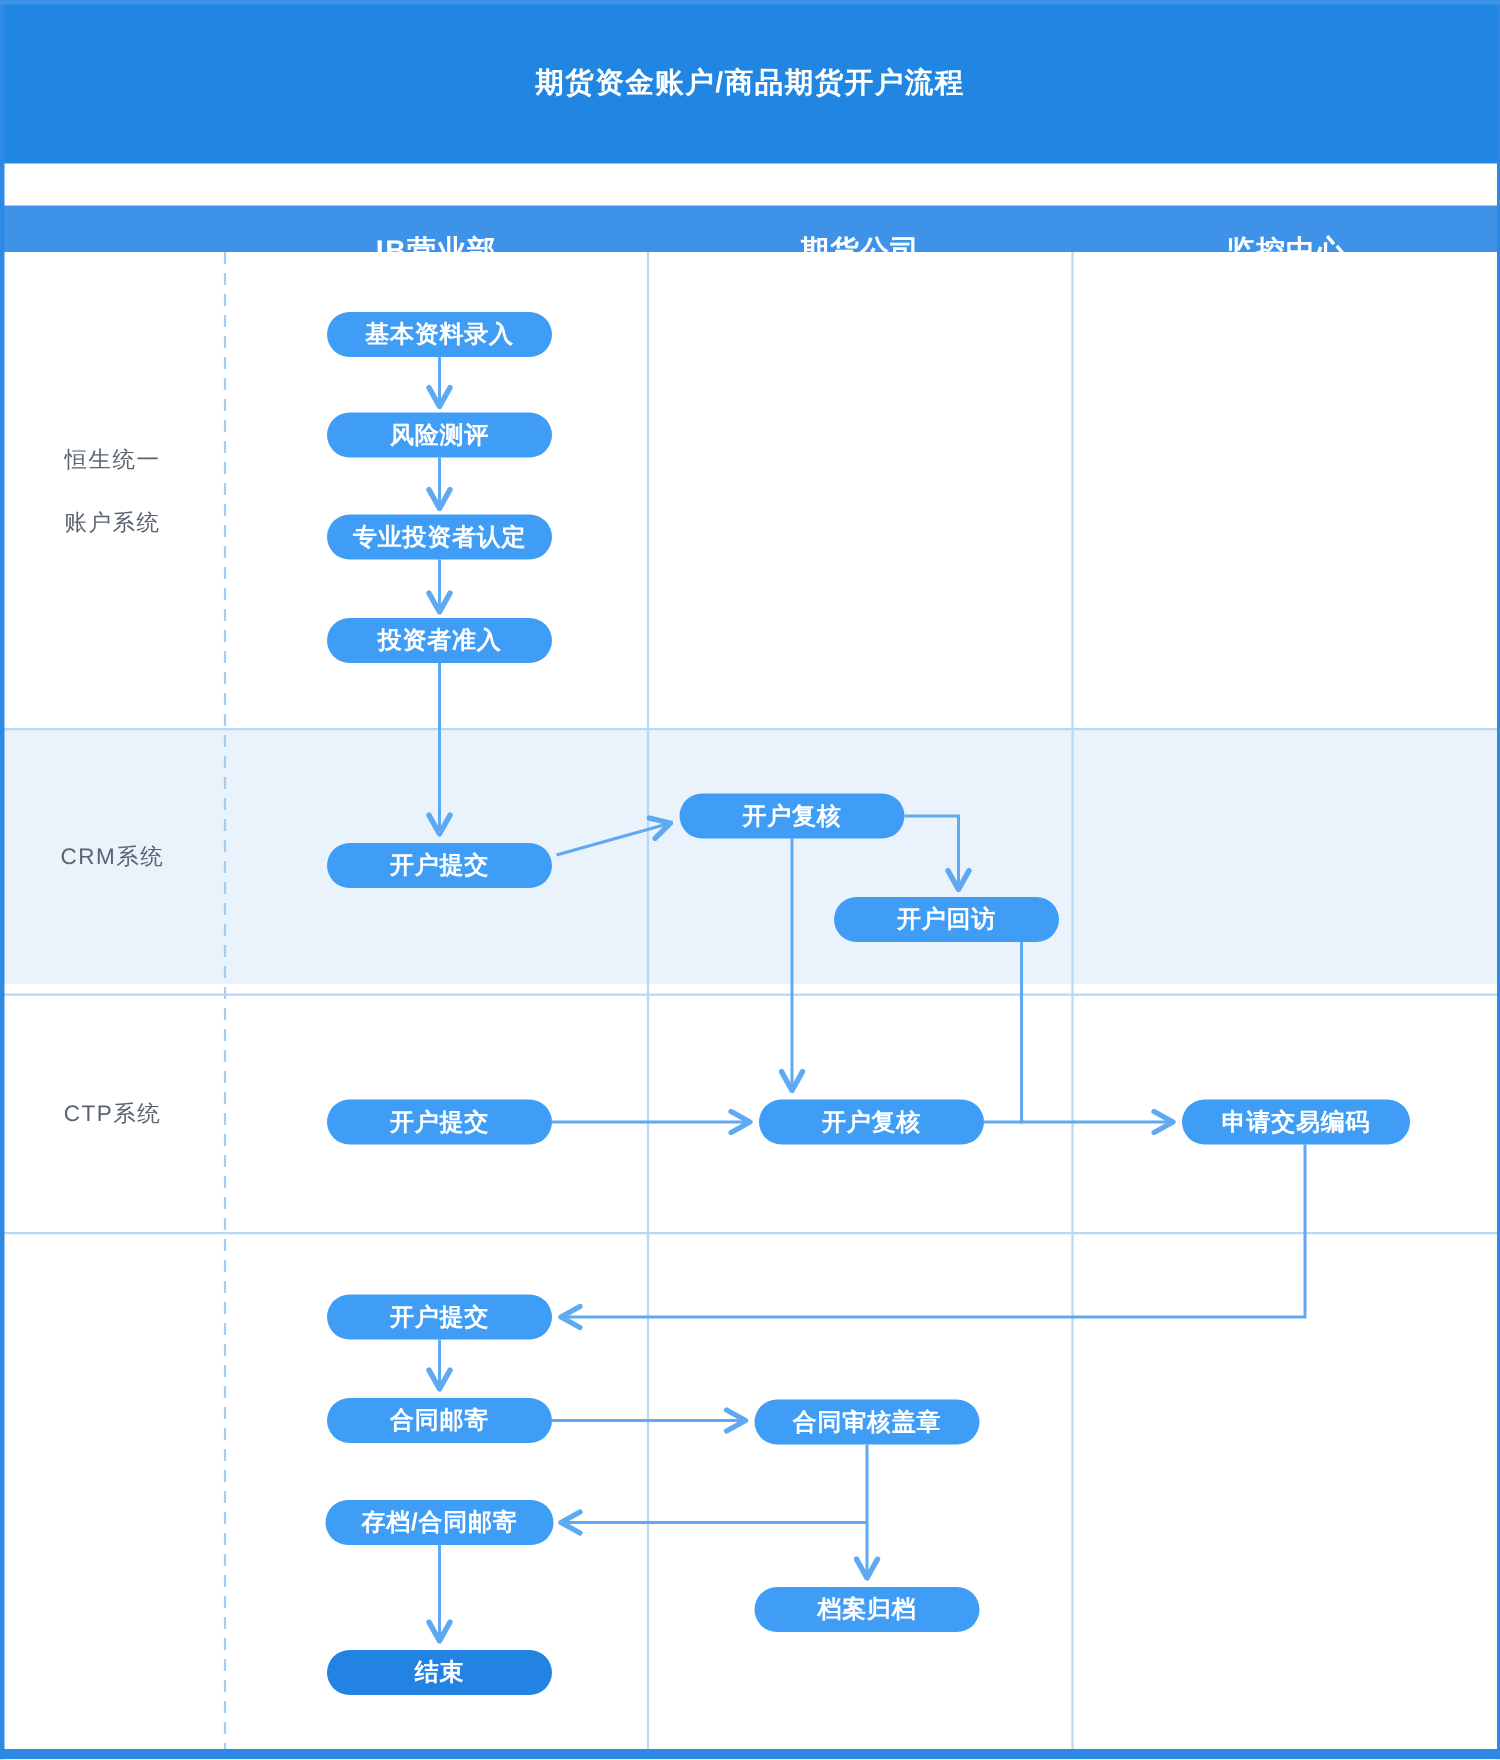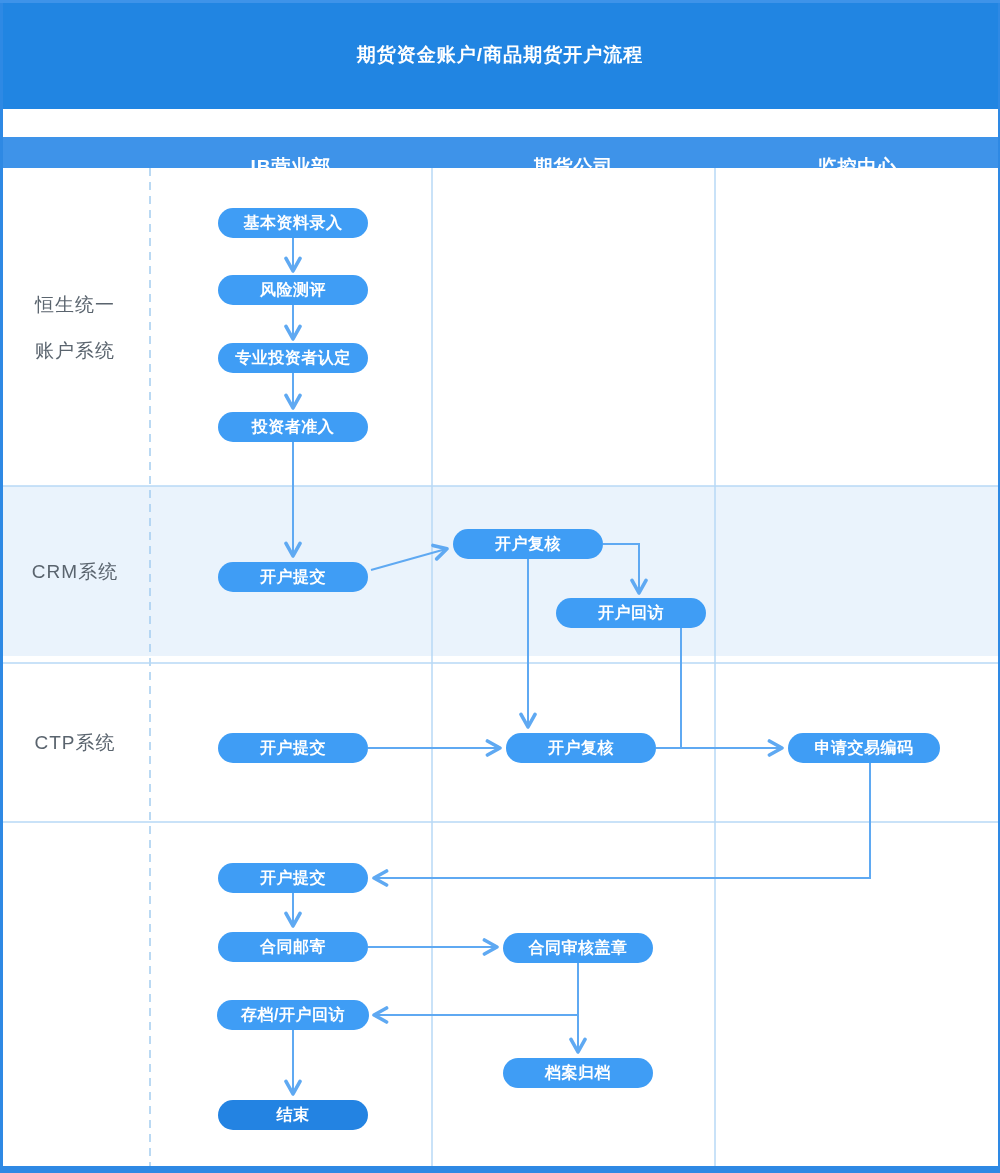--- a/index.html
+++ b/index.html
@@ -36,21 +36,21 @@
 
   
   .lane { position:absolute; left:0; width:1000px; }
   .lane1 { top:168px; height:318px; background:var(--lane-white); }
   .lane2 { top:486px; height:170px; background:var(--lane-light); }
   .lane3 { top:663px; height:159px; background:var(--lane-white); }
   .lane4 { top:822px; height:344px; background:var(--lane-light); }
   .lane-label {
     position:absolute; left:0; top:0; width:150px; height:100%;
     display:flex; flex-direction:column; align-items:center; justify-content:center;
-    color:var(--lane-text); font-size:19px; letter-spacing:1px;
+    color:var(--lane-text); font-size:15px; letter-spacing:1px;
   }
   .lane-label span { line-height:1; display:block; }
   .lane-label span + span { margin-top:27px; }
 
   
   #wires { position:absolute; left:0; top:0; z-index:10; pointer-events:none; }
   .grid   { stroke:var(--grid-solid); stroke-width:1.5; }
   .dashed { stroke:var(--grid-dashed); stroke-dasharray:8 6; }
   .wire   { fill:none; stroke:var(--connector); stroke-width:2; }
 
@@ -136,16 +136,16 @@
     <div class="node" style="left: 218px; top: 412px; width: 150px;">投资者准入</div>
     <div class="node" style="left: 218px; top: 562px; width: 150px;">开户提交</div>
     <div class="node" style="left: 453px; top: 529px; width: 150px;">开户复核</div>
     <div class="node" style="left: 556px; top: 598px; width: 150px;">开户回访</div>
     <div class="node" style="left: 218px; top: 733px; width: 150px;">开户提交</div>
     <div class="node" style="left: 506px; top: 733px; width: 150px;">开户复核</div>
     <div class="node" style="left: 788px; top: 733px; width: 152px;">申请交易编码</div>
     <div class="node" style="left: 218px; top: 863px; width: 150px;">开户提交</div>
     <div class="node" style="left: 218px; top: 932px; width: 150px; text-align: center;">合同邮寄</div>
     <div class="node" style="left: 503px; top: 933px; width: 150px;">合同审核盖章</div>
-    <div class="node" style="left: 217px; top: 1000px; width: 152px;">存档/开户回访</div>
+    <div class="node" style="left: 217px; top: 1000px; width: 152px;">存档/合同邮寄</div>
     <div class="node" style="left: 503px; top: 1058px; width: 150px;">档案归档</div>
     <div class="node end" style="left: 218px; top: 1100px; width: 150px;">结束</div>
   </div>
 
 </body></html>

